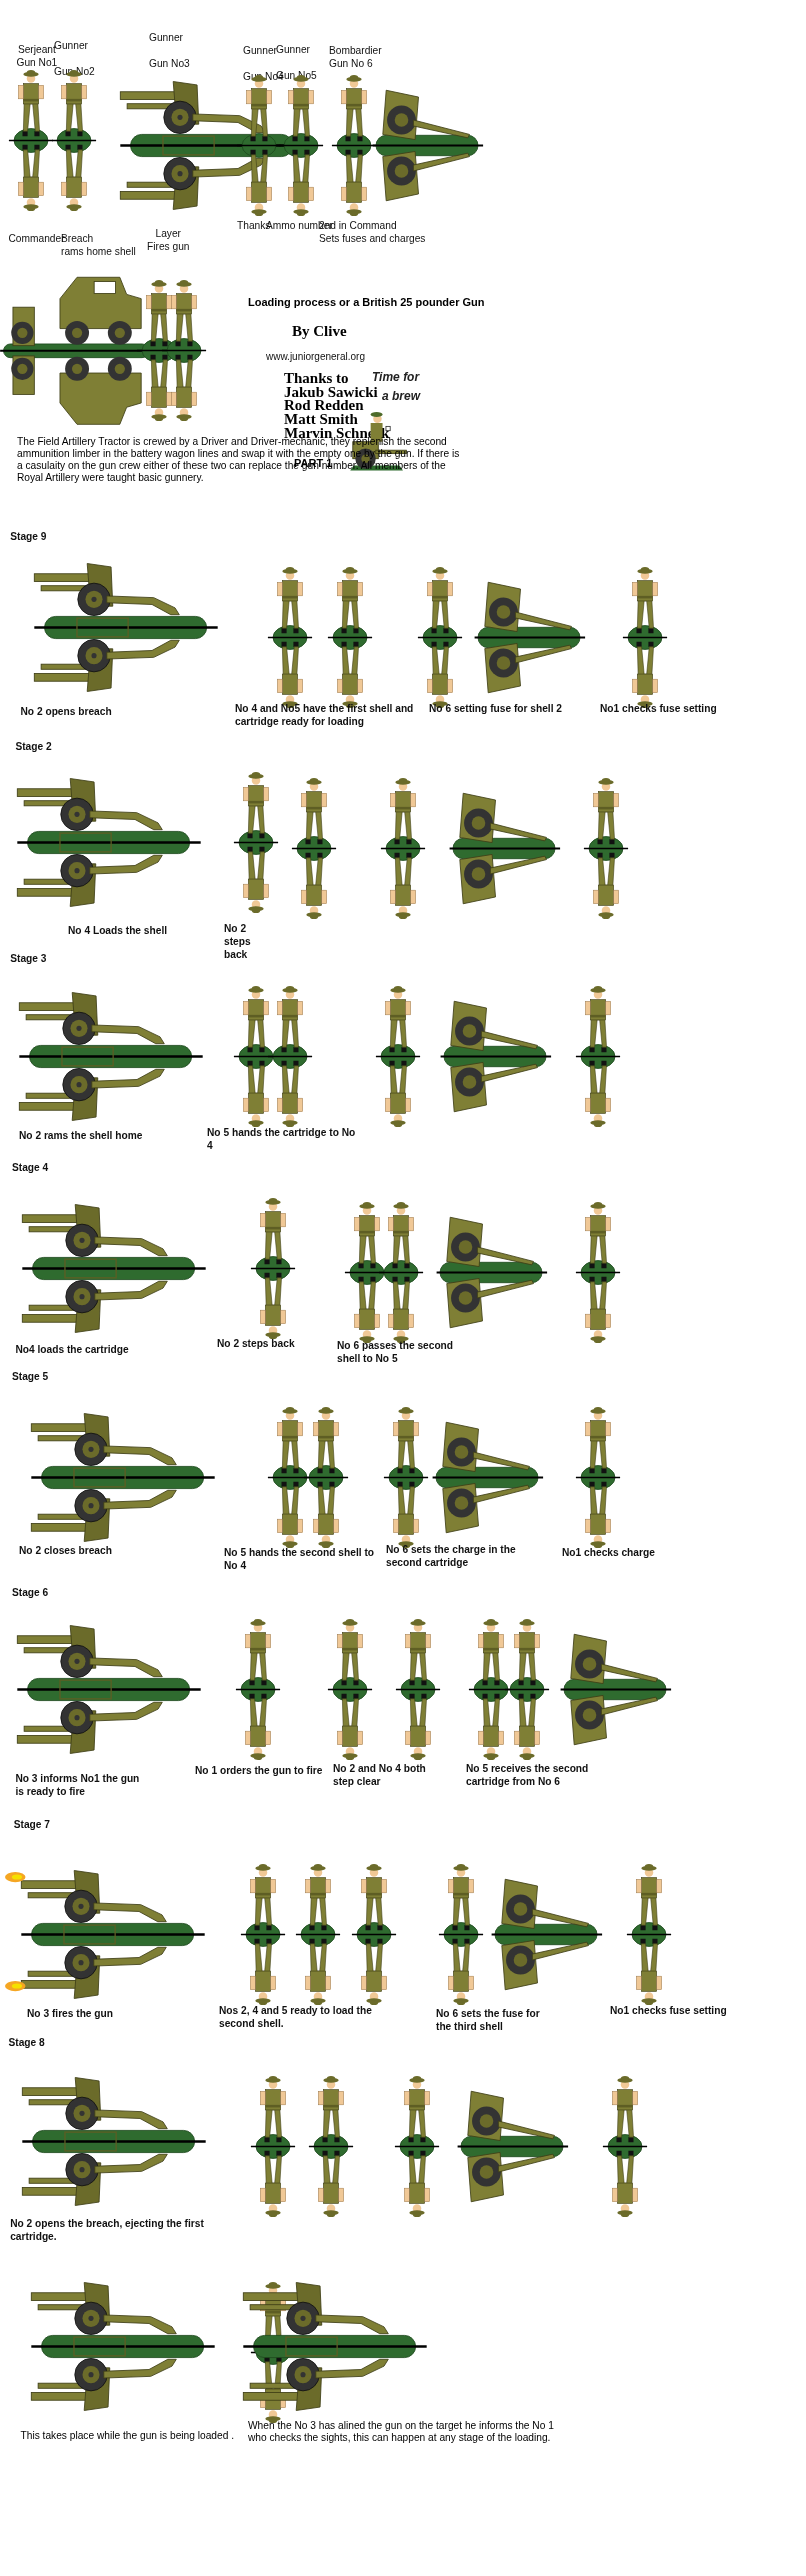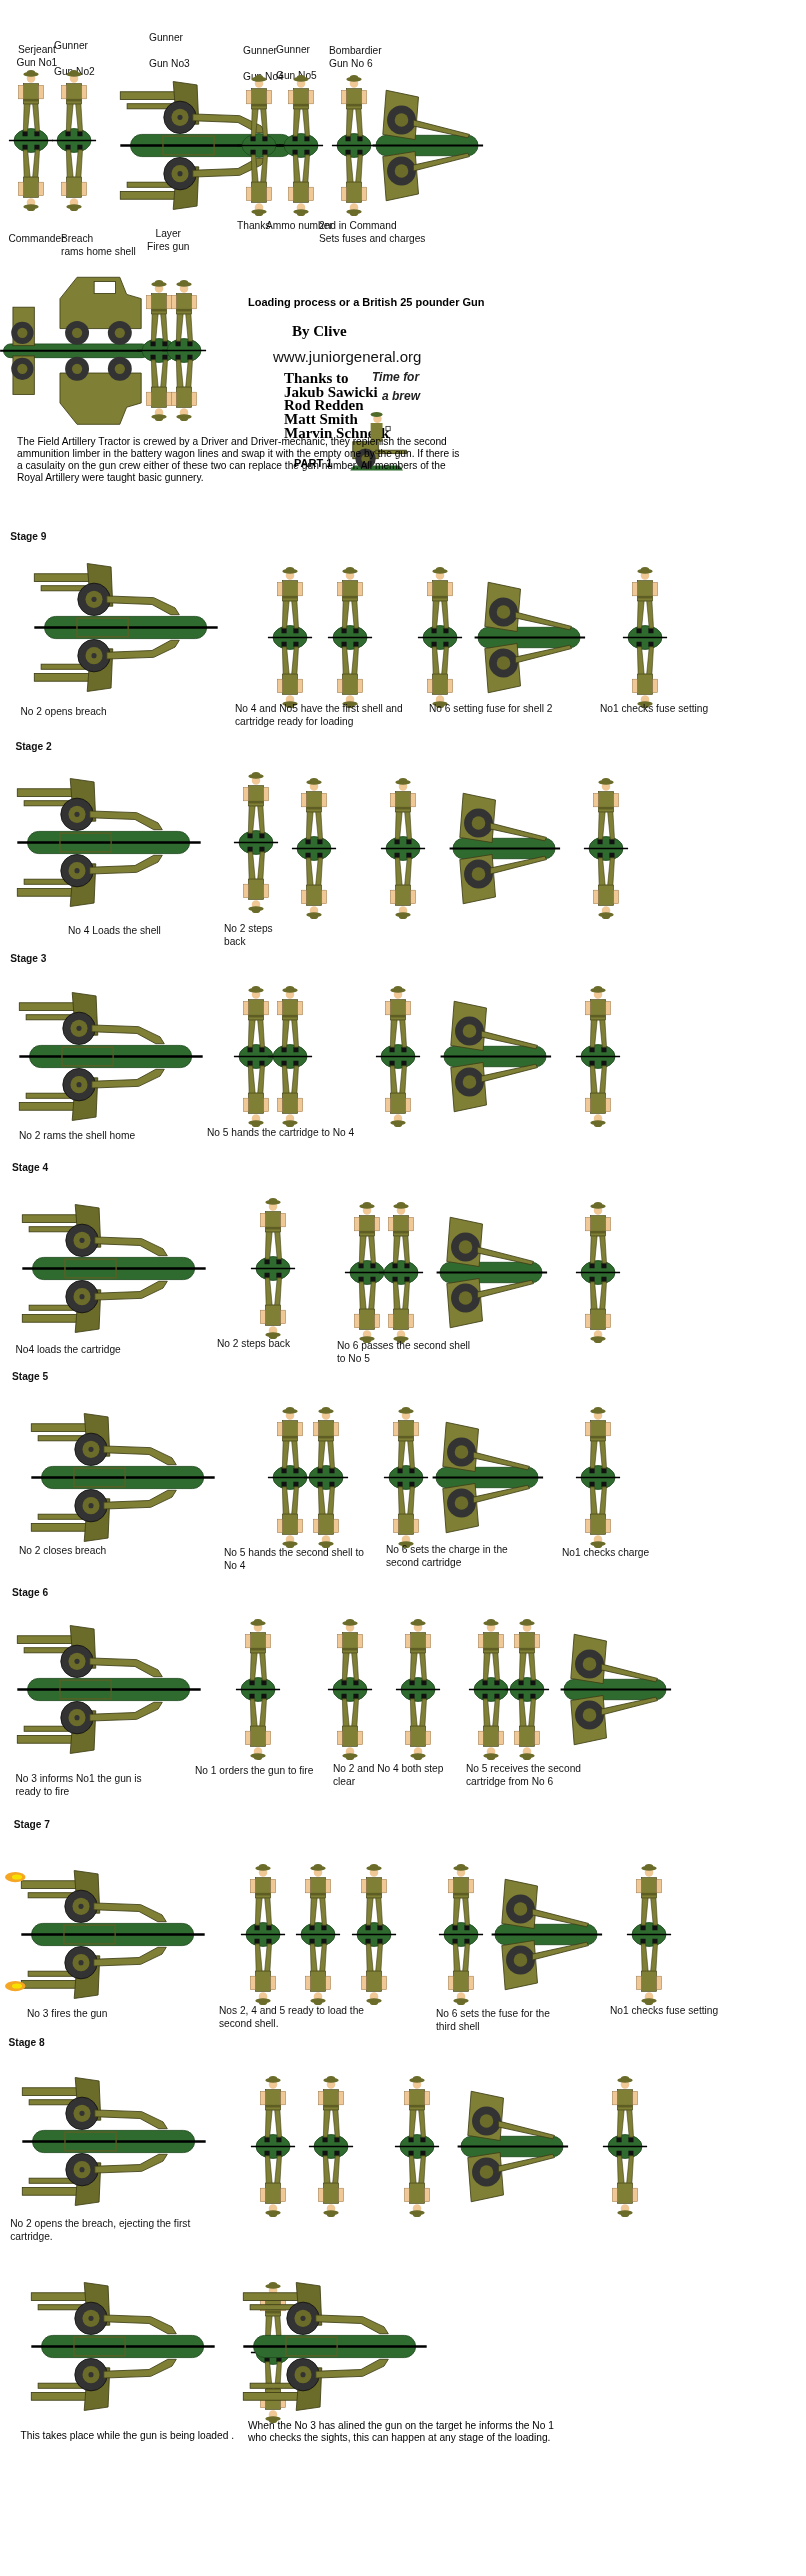--- a/index.html
+++ b/index.html
@@ -1,19 +1,19 @@
 <!DOCTYPE html>
 <html style="font-size:13.7px"><head>
 <meta charset="utf-8">
 <style>
   html,body{margin:0;padding:0;background:#ffffff;}
   body{width:806px;height:2576px;position:relative;overflow:hidden;font-family:"Liberation Sans",sans-serif;color:#000;}
   .abs{position:absolute;}
   .lbl{position:absolute;font-family:"Liberation Sans",sans-serif;font-size:10.2px;line-height:13px;color:#111;white-space:nowrap;}
-  .lbl.b{font-weight:normal;}
+  .lbl.b{font-weight:bold;}
   .lbl.wrap{white-space:normal;}
   .stage-label{position:absolute;font-size:10.2px;font-weight:bold;color:#111;}
   .title{position:absolute;font-size:11px;font-weight:bold;}
   .serif{font-family:"Liberation Serif",serif;font-weight:bold;font-size:15px;line-height:13.7px;}
   .script{font-family:Liberation Sans, sans-serif;font-style:italic;font-weight:bold;font-size:12px;color:#222;}
   .para{position:absolute;font-size:10.2px;line-height:12px;white-space:normal;}
   svg{position:absolute;overflow:visible;}
 </style>
 </head>
 <body>
@@ -149,21 +149,21 @@
   </svg>
   <svg style="left:142px;top:278px" width="34" height="145" viewBox="0 0 40 170">
       <use href="#soldier"></use>
     </svg>
   <svg style="left:167px;top:278px" width="34" height="145" viewBox="0 0 40 170">
       <use href="#soldier"></use>
     </svg>
 
   <div class="title" style="left:248px;top:296px">Loading process or a British 25 pounder Gun</div>
   <div class="abs serif" style="left:292px;top:325px">By Clive</div>
-  <div class="lbl" style="left:273px;top:350px;font-size:15px">www.juniorgeneral.org</div>
+  <div class="lbl" style="left:266px;top:350px;font-size:10px">www.juniorgeneral.org</div>
   <div class="abs serif" style="left:284px;top:372px">
     <div>Thanks to</div>
     <div>Jakub Sawicki</div>
     <div>Rod Redden</div>
     <div>Matt Smith</div>
     <div>Marvin Schneck</div>
   </div>
   <div class="title" style="left:294px;top:457px">PART 1</div>
   <div class="abs script" style="left:372px;top:370px">Time for</div>
   <div class="abs script" style="left:382px;top:389px">a brew</div>

